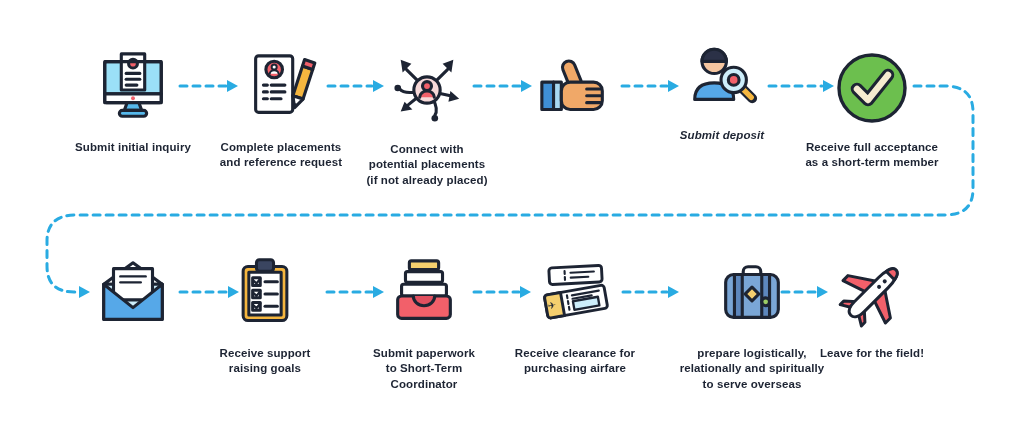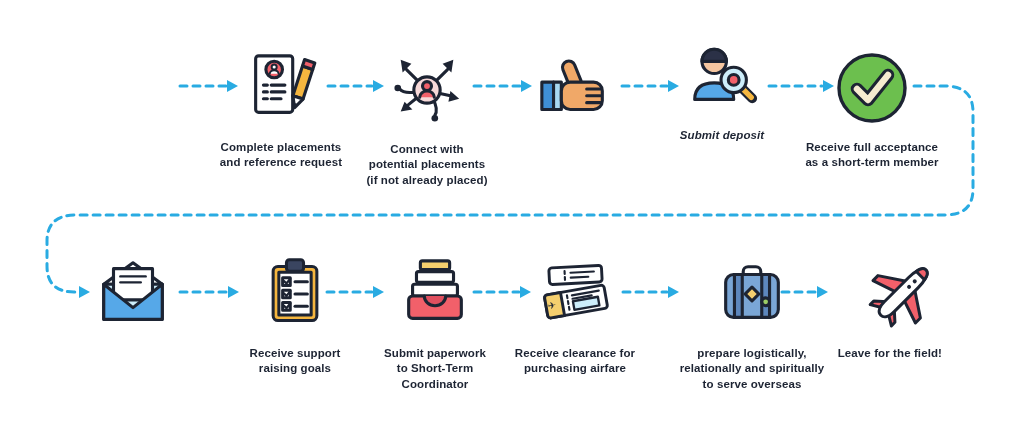--- a/index.html
+++ b/index.html
@@ -46,20 +46,40 @@
       <path d="M823,80 L834,86 L823,92 Z"></path>
       <path d="M79,286 L90,292 L79,298 Z"></path>
       <path d="M228,286 L239,292 L228,298 Z"></path>
       <path d="M373,286 L384,292 L373,298 Z"></path>
       <path d="M520,286 L531,292 L520,298 Z"></path>
       <path d="M668,286 L679,292 L668,298 Z"></path>
       <path d="M817,286 L828,292 L817,298 Z"></path>
     </g>
   </svg>
 
+  <div class="step" style="left:58px; top:42px; width:150px;">
+    <div class="icon">
+      <svg width="78" height="78" viewBox="0 0 80 80">
+        <g stroke="#1d2433" stroke-width="3.2" stroke-linecap="round" stroke-linejoin="round">
+          <rect x="11" y="13" width="58" height="33" fill="#9be0f7"></rect>
+          <rect x="11" y="46" width="58" height="9" fill="#ffffff"></rect>
+          <rect x="28" y="5" width="24" height="37" fill="#ffffff"></rect>
+          <circle cx="40" cy="15" r="4.5" fill="#f2606a"></circle>
+          <line x1="33" y1="25" x2="47" y2="25"></line>
+          <line x1="33" y1="31" x2="47" y2="31"></line>
+          <line x1="33" y1="37" x2="44" y2="37"></line>
+          <rect x="11" y="13" width="58" height="42" rx="2" fill="none"></rect>
+          <circle cx="40" cy="50.5" r="2" fill="#f2606a" stroke="none"></circle>
+          <path d="M34,55 L31,63 H49 L46,55 Z" fill="#56b9ec"></path>
+          <rect x="26" y="63" width="28" height="6" rx="3" fill="#56b9ec"></rect>
+        </g>
+      </svg>
+    </div>
+    <div class="label">Submit initial inquiry</div>
+  </div>
 
   <div class="step" style="left:201px; top:42px; width:160px;">
     <div class="icon">
       <svg width="78" height="78" viewBox="0 0 80 80">
         <g stroke="#1d2433" stroke-width="3.2" stroke-linecap="round" stroke-linejoin="round">
           <rect x="14" y="7" width="38" height="58" rx="3" fill="#ffffff"></rect>
           <circle cx="33" cy="21" r="8.5" fill="#f2606a"></circle>
           <circle cx="33" cy="18.5" r="2.6" fill="#ffffff" stroke-width="2"></circle>
           <path d="M28.5,25.5 a4.5,3.8 0 0 1 9,0" fill="#ffffff" stroke-width="2"></path>
           <line x1="22" y1="37" x2="26" y2="37"></line>
@@ -161,21 +181,21 @@
           <rect x="10" y="30" width="60" height="36" fill="#cdeefb"></rect>
           <rect x="20" y="14" width="40" height="32" fill="#ffffff"></rect>
           <line x1="27" y1="22" x2="53" y2="22" stroke-width="2.4"></line>
           <line x1="27" y1="28" x2="48" y2="28" stroke-width="2.4"></line>
           <path d="M10,30 L40,54 L70,30 L70,66 L10,66 Z" fill="#56a8e8"></path>
         </g>
       </svg>
     </div>
   </div>
 
-  <div class="step" style="left:225px; top:248px; width:140px;">
+  <div class="step" style="left:195px; top:248px; width:140px;">
     <div class="icon">
       <svg width="76" height="78" viewBox="0 0 80 80">
         <g stroke="#1d2433" stroke-width="3.2" stroke-linecap="round" stroke-linejoin="round">
           <rect x="17" y="11" width="46" height="57" rx="5" fill="#f5b63f"></rect>
           <rect x="23" y="17" width="34" height="45" fill="#ffffff"></rect>
           <rect x="31" y="4" width="18" height="12" rx="3" fill="#3a4560"></rect>
           <rect x="27" y="23" width="8" height="8" fill="#ffffff"></rect>
           <path d="M28.5,26.5 l2.5,2.5 l4,-5" fill="none" stroke-width="2.4"></path>
           <line x1="40" y1="27" x2="53" y2="27"></line>
           <rect x="27" y="36" width="8" height="8" fill="#ffffff"></rect>
@@ -184,21 +204,21 @@
           <rect x="27" y="49" width="8" height="8" fill="#ffffff"></rect>
           <path d="M28.5,52.5 l2.5,2.5 l4,-5" fill="none" stroke-width="2.4"></path>
           <line x1="40" y1="53" x2="53" y2="53"></line>
         </g>
       </svg>
     </div>
     <div class="label">Receive support
 raising goals</div>
   </div>
 
-  <div class="step" style="left:365px; top:248px; width:140px;">
+  <div class="step" style="left:354px; top:248px; width:140px;">
     <div class="icon">
       <svg width="78" height="78" viewBox="0 0 80 80">
         <g stroke="#1d2433" stroke-width="3.2" stroke-linecap="round" stroke-linejoin="round">
           <rect x="25" y="6" width="30" height="9" rx="2" fill="#f5cf6e"></rect>
           <rect x="21" y="17" width="38" height="11" rx="2" fill="#ffffff"></rect>
           <rect x="17" y="30" width="46" height="12" rx="2" fill="#ffffff"></rect>
           <rect x="13" y="42" width="54" height="23" rx="4" fill="#f2606a"></rect>
           <path d="M29,42 a11,10 0 0 0 22,0" fill="#e04f5f"></path>
         </g>
       </svg>
@@ -245,21 +265,21 @@
           <rect x="35" y="35" width="10" height="10" transform="rotate(45 40 40)" fill="#f5cf6e"></rect>
           <circle cx="54" cy="48" r="4" fill="#9ccc65"></circle>
         </g>
       </svg>
     </div>
     <div class="label">prepare logistically,
 relationally and spiritually
 to serve overseas</div>
   </div>
 
-  <div class="step" style="left:802px; top:248px; width:140px;align-items:flex-end;">
+  <div class="step" style="left:802px; top:248px; width:140px;">
     <div class="icon">
       <svg width="80" height="80" viewBox="0 0 80 80">
         <g transform="rotate(45 40 40)" stroke="#1d2433" stroke-width="3" stroke-linecap="round" stroke-linejoin="round">
           <path d="M34,28 L10,44 L10,51 L34,43 Z" fill="#f2606a"></path>
           <path d="M46,28 L70,44 L70,51 L46,43 Z" fill="#f2606a"></path>
           <path d="M35,56 L25,65 L25,70 L35,64 Z" fill="#f2606a"></path>
           <path d="M45,56 L55,65 L55,70 L45,64 Z" fill="#f2606a"></path>
           <path d="M40,6 C45,6 47,16 47,24 L47,58 C47,64 45,70 40,70 C35,70 33,64 33,58 L33,24 C33,16 35,6 40,6 Z" fill="#ffffff"></path>
           <path d="M40,6 C43,6 45.2,9.5 45.8,14 L34.2,14 C34.8,9.5 37,6 40,6 Z" fill="#f2606a"></path>
           <circle cx="40" cy="22" r="2" fill="#1d2433" stroke="none"></circle>

